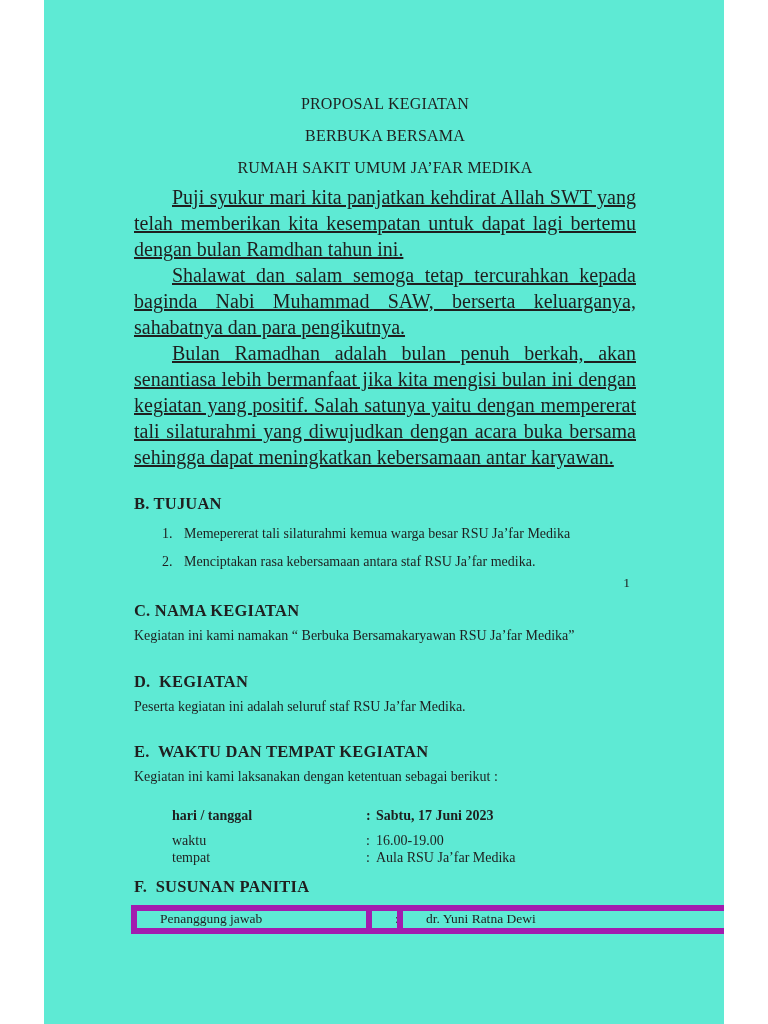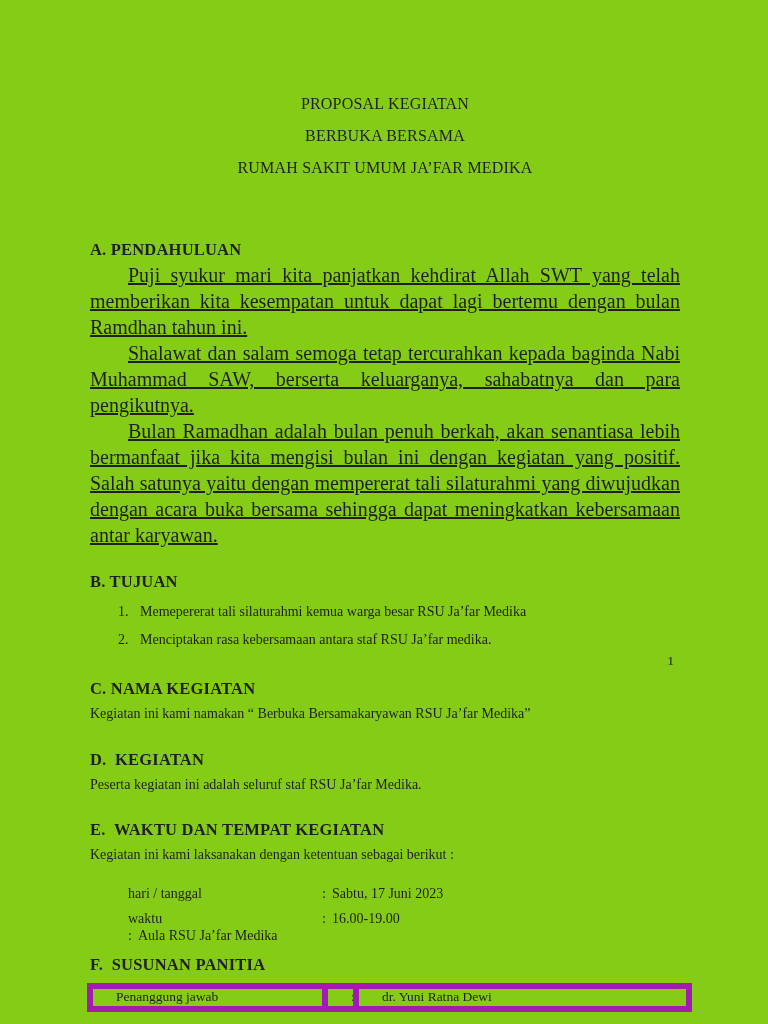--- a/index.html
+++ b/index.html
@@ -1,22 +1,22 @@
 <!DOCTYPE html>
 <html><head>
 <meta charset="utf-8">
 <style>
   * { margin: 0; padding: 0; box-sizing: border-box; }
   html, body { background: #ffffff; }
   .page {
     position: relative;
-    width: 768px;
+    width: 680px;
     height: 1024px;
     margin: 0 auto;
-    background: #84cc16;
+    background: #5eead4;
     color: #1f1f1f;
     font-family: "Liberation Serif", "DejaVu Serif", serif;
     overflow: hidden;
   }
   .content { padding: 88px 88px 0 90px; }
 
   .title-block { text-align: center; }
   .title-line { font-size: 16px; line-height: 32px; letter-spacing: 0.2px; }
 
   .sec-heading {
@@ -56,21 +56,21 @@
 
   .page-number {
     text-align: right;
     font-size: 13.5px;
     line-height: 14px;
     padding-right: 6px;
   }
 
   .details { margin-top: 16px; padding-left: 38px; font-size: 14px; }
   .detail-row { display: flex; line-height: 17px; }
-  .detail-row.first { line-height: 20px; margin-bottom: 6px; }
+  .detail-row.first { line-height: 20px; margin-bottom: 6px; font-weight: bold; }
   .detail-label { width: 194px; flex: none; }
   .detail-sep { width: 10px; flex: none; }
 
   .committee-table {
     margin-top: 6px;
     margin-left: -3px;
     width: 605px;
     border-collapse: collapse;
     table-layout: fixed;
     font-size: 13.5px;
@@ -93,21 +93,20 @@
 
 <div class="page">
   <div class="content">
 
     <div class="title-block">
       <div class="title-line">PROPOSAL KEGIATAN</div>
       <div class="title-line">BERBUKA BERSAMA</div>
       <div class="title-line">RUMAH SAKIT UMUM JA’FAR MEDIKA</div>
     </div>
 
-    <div class="sec-heading h-a">A. PENDAHULUAN</div>
     <p class="para">Puji syukur mari kita panjatkan kehdirat Allah SWT yang telah memberikan kita kesempatan untuk dapat lagi bertemu dengan bulan Ramdhan tahun ini.</p>
     <p class="para">Shalawat dan salam semoga tetap tercurahkan kepada baginda Nabi Muhammad SAW, berserta keluarganya, sahabatnya dan para pengikutnya.</p>
     <p class="para">Bulan Ramadhan adalah bulan penuh berkah, akan senantiasa lebih bermanfaat jika kita mengisi bulan ini dengan kegiatan yang positif. Salah satunya yaitu dengan mempererat tali silaturahmi yang diwujudkan dengan acara buka bersama sehingga dapat meningkatkan kebersamaan antar karyawan.</p>
 
     <div class="sec-heading h-b">B. TUJUAN</div>
     <div class="olist">
       <div class="olist-item">
         <span class="olist-num">1.</span>
         <span>Memepererat tali silaturahmi kemua warga besar RSU Ja’far Medika</span>
       </div>
@@ -133,20 +132,21 @@
         <span class="detail-label">hari / tanggal</span>
         <span class="detail-sep">:</span>
         <span class="detail-value">Sabtu, 17 Juni 2023</span>
       </div>
       <div class="detail-row">
         <span class="detail-label">waktu</span>
         <span class="detail-sep">:</span>
         <span class="detail-value">16.00-19.00</span>
       </div>
       <div class="detail-row">
+        <span class="detail-label">tempat</span>
         <span class="detail-sep">:</span>
         <span class="detail-value">Aula RSU Ja’far Medika</span>
       </div>
     </div>
 
     <div class="sec-heading h-f">F.  SUSUNAN PANITIA</div>
 
     <table class="committee-table">
       <tbody>
         <tr>

